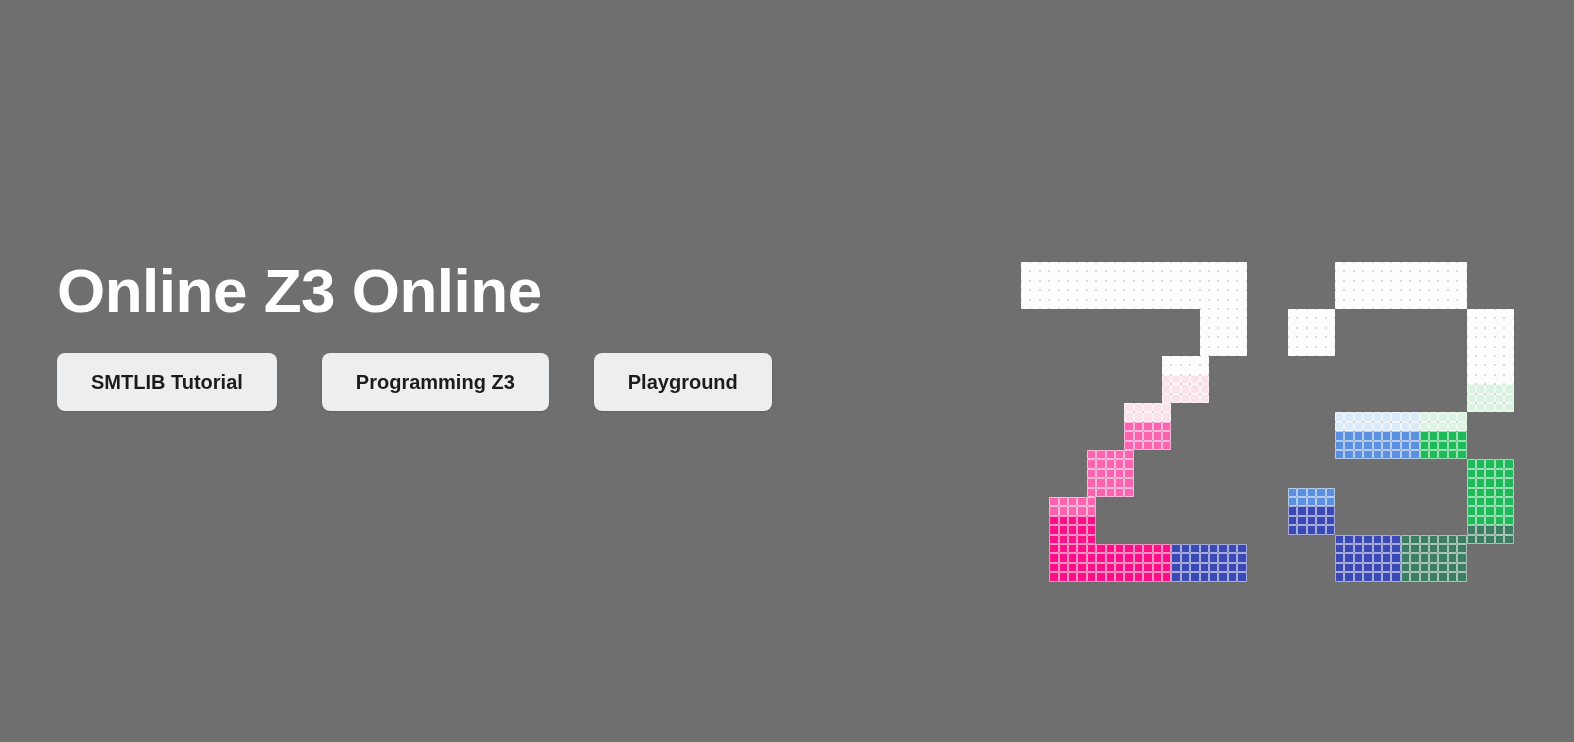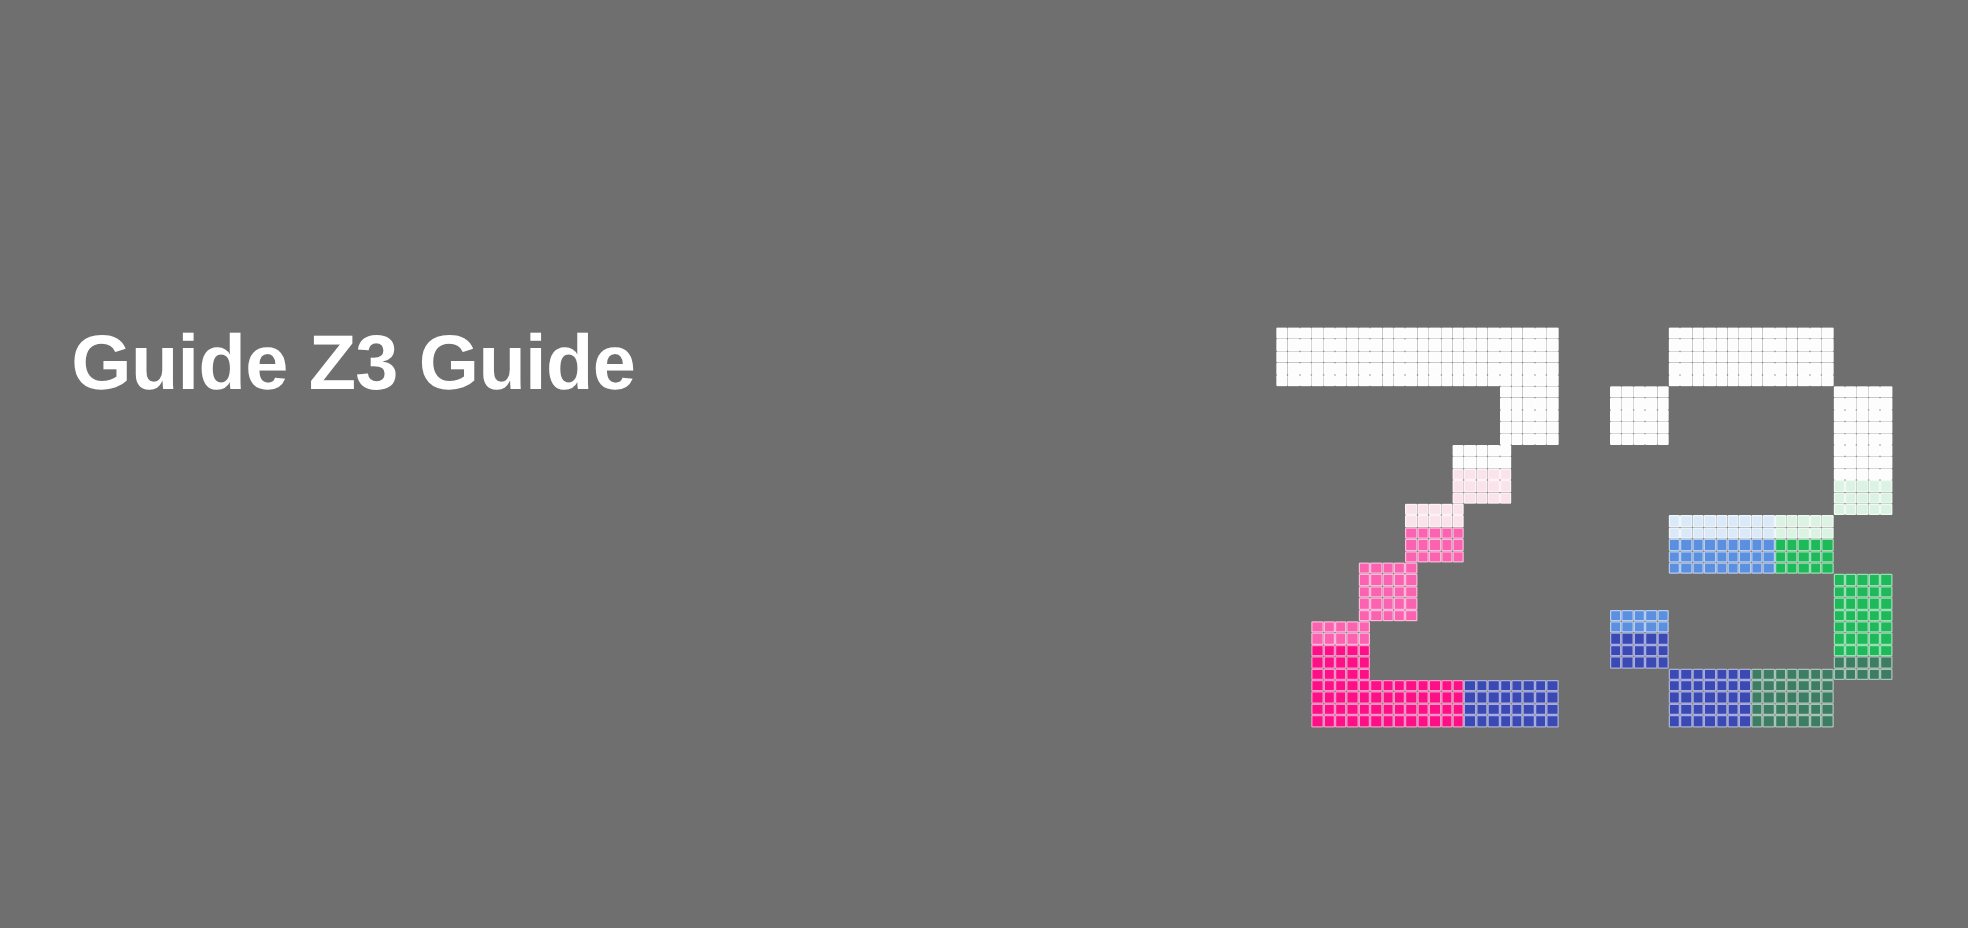--- a/index.html
+++ b/index.html
@@ -86,22 +86,27 @@
     border: 1px solid rgba(255,255,255,0.55);
     border-radius: 1px;
   }
 </style>
 </head>
 <body style="background: rgb(112, 111, 111);">
 
 <div id="hero">
 
   <div id="hero-text">
-    <h1 id="page-title">Guide Z3 Guide</h1>
-
+    <h1 id="page-title">Online Z3 Online</h1>
+
+    <div id="button-row">
+      <button class="hero-button">SMTLIB Tutorial</button>
+      <button class="hero-button">Programming Z3</button>
+      <button class="hero-button">Playground</button>
+    </div>
   </div>
 
   <div id="logo-art">
     <div class="glyph" id="glyph-z">
         <div class="pcell" style="left: 0px; top: 0px; background: rgb(253, 253, 253);"></div>
         <div class="pcell" style="left: 9.4px; top: 0px; background: rgb(253, 253, 253);"></div>
         <div class="pcell" style="left: 18.8px; top: 0px; background: rgb(253, 253, 253);"></div>
         <div class="pcell" style="left: 28.2px; top: 0px; background: rgb(253, 253, 253);"></div>
         <div class="pcell" style="left: 37.6px; top: 0px; background: rgb(253, 253, 253);"></div>
         <div class="pcell" style="left: 47px; top: 0px; background: rgb(253, 253, 253);"></div>

